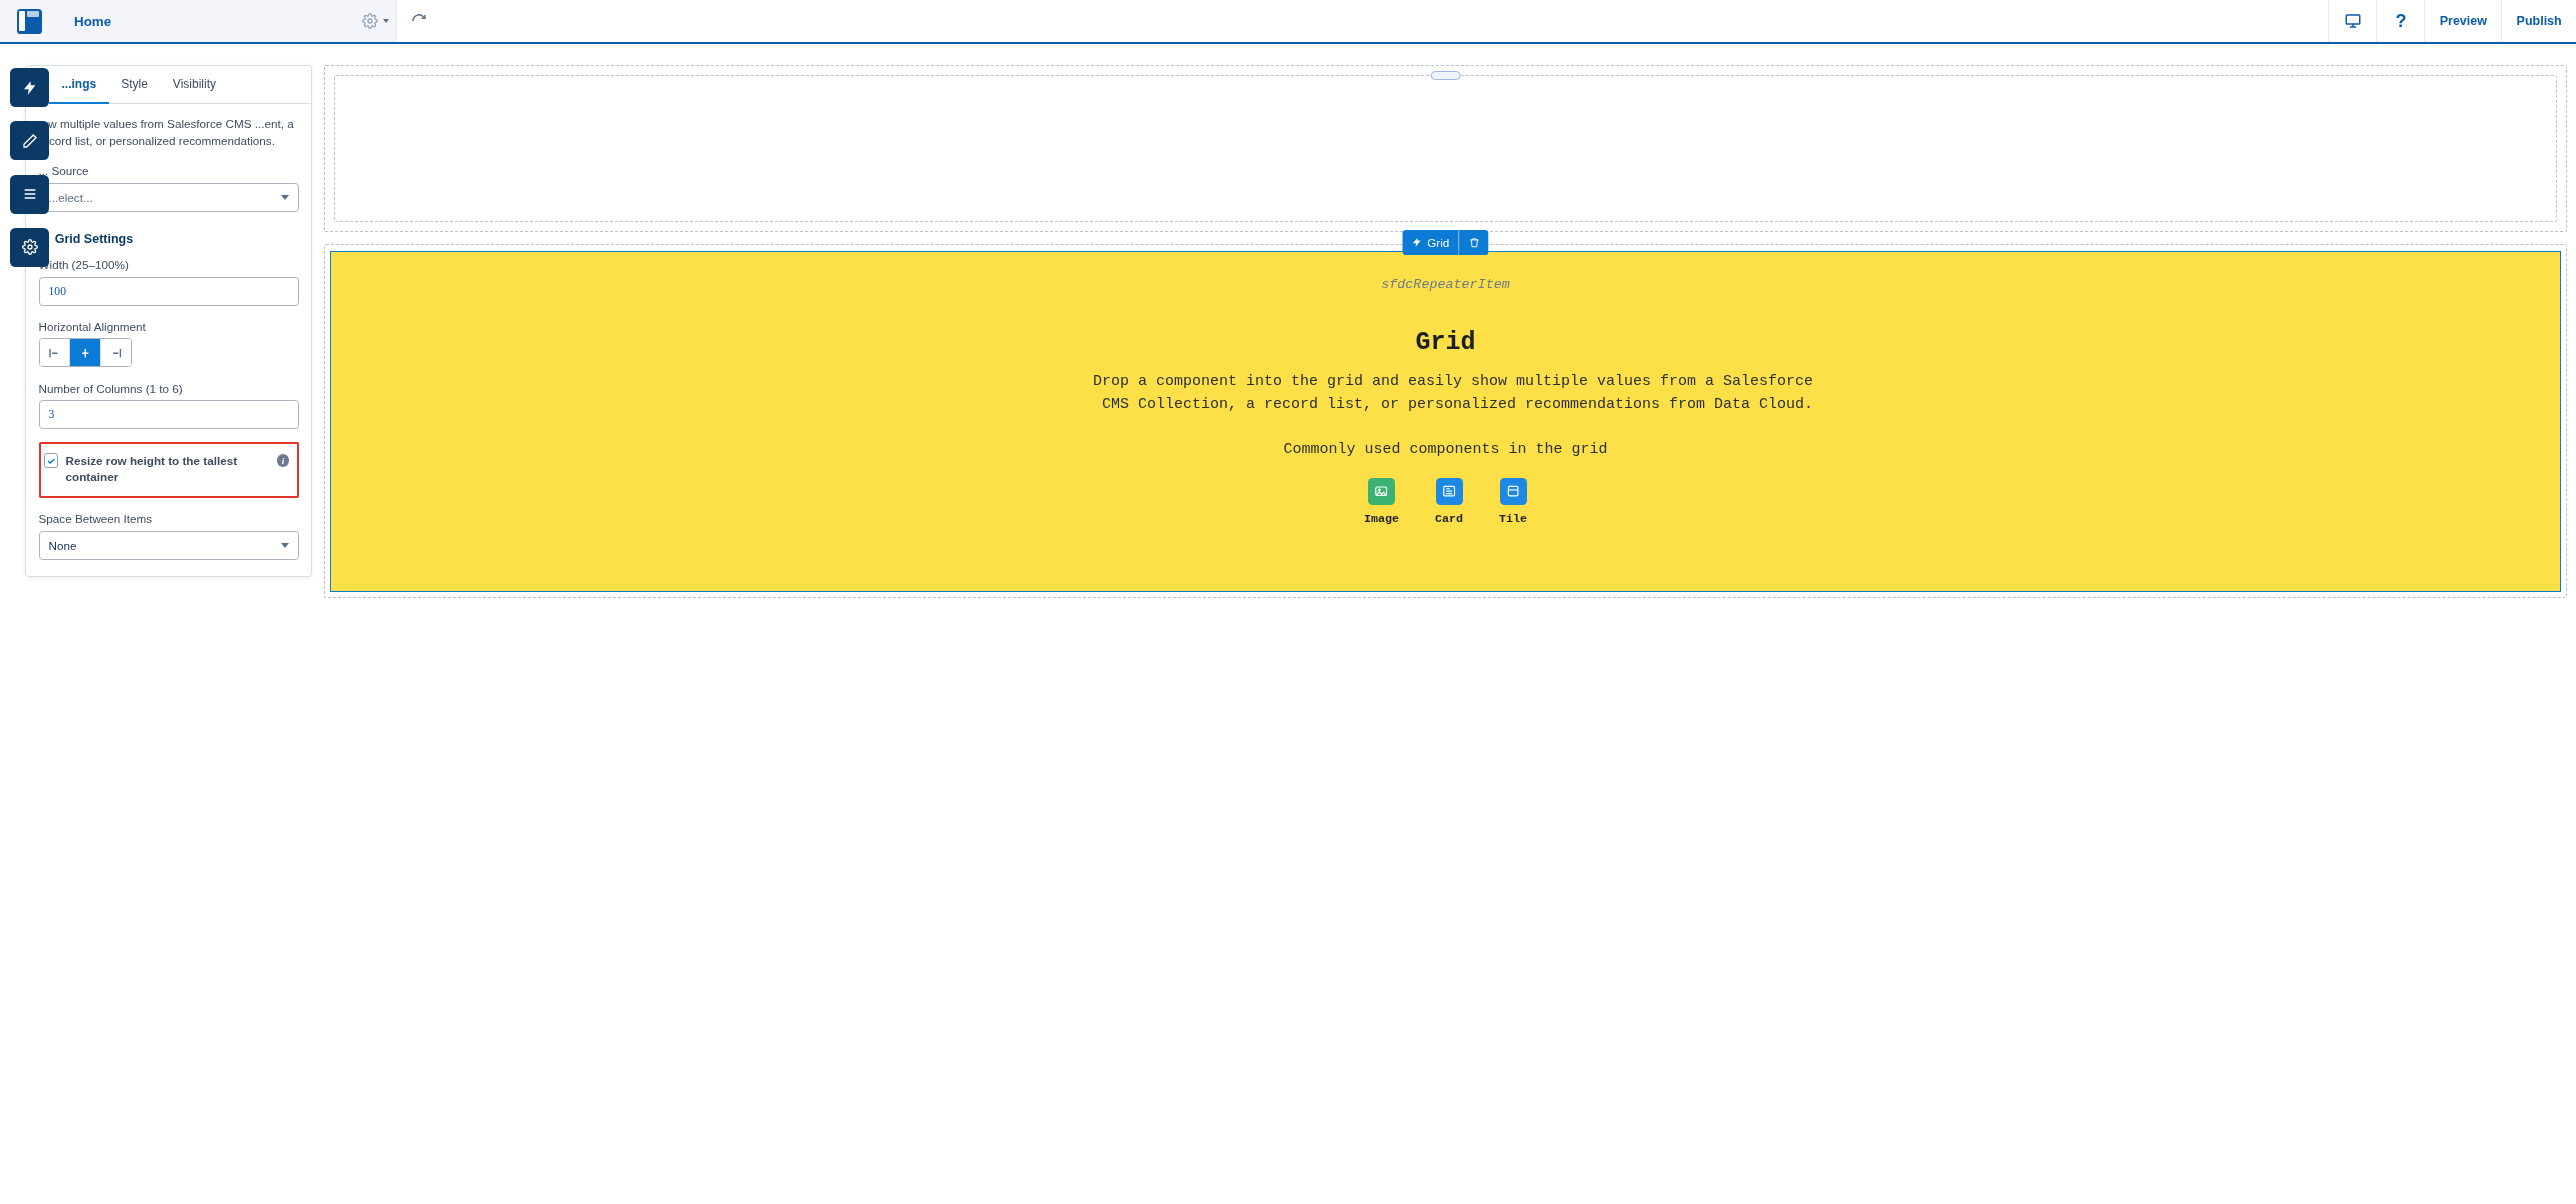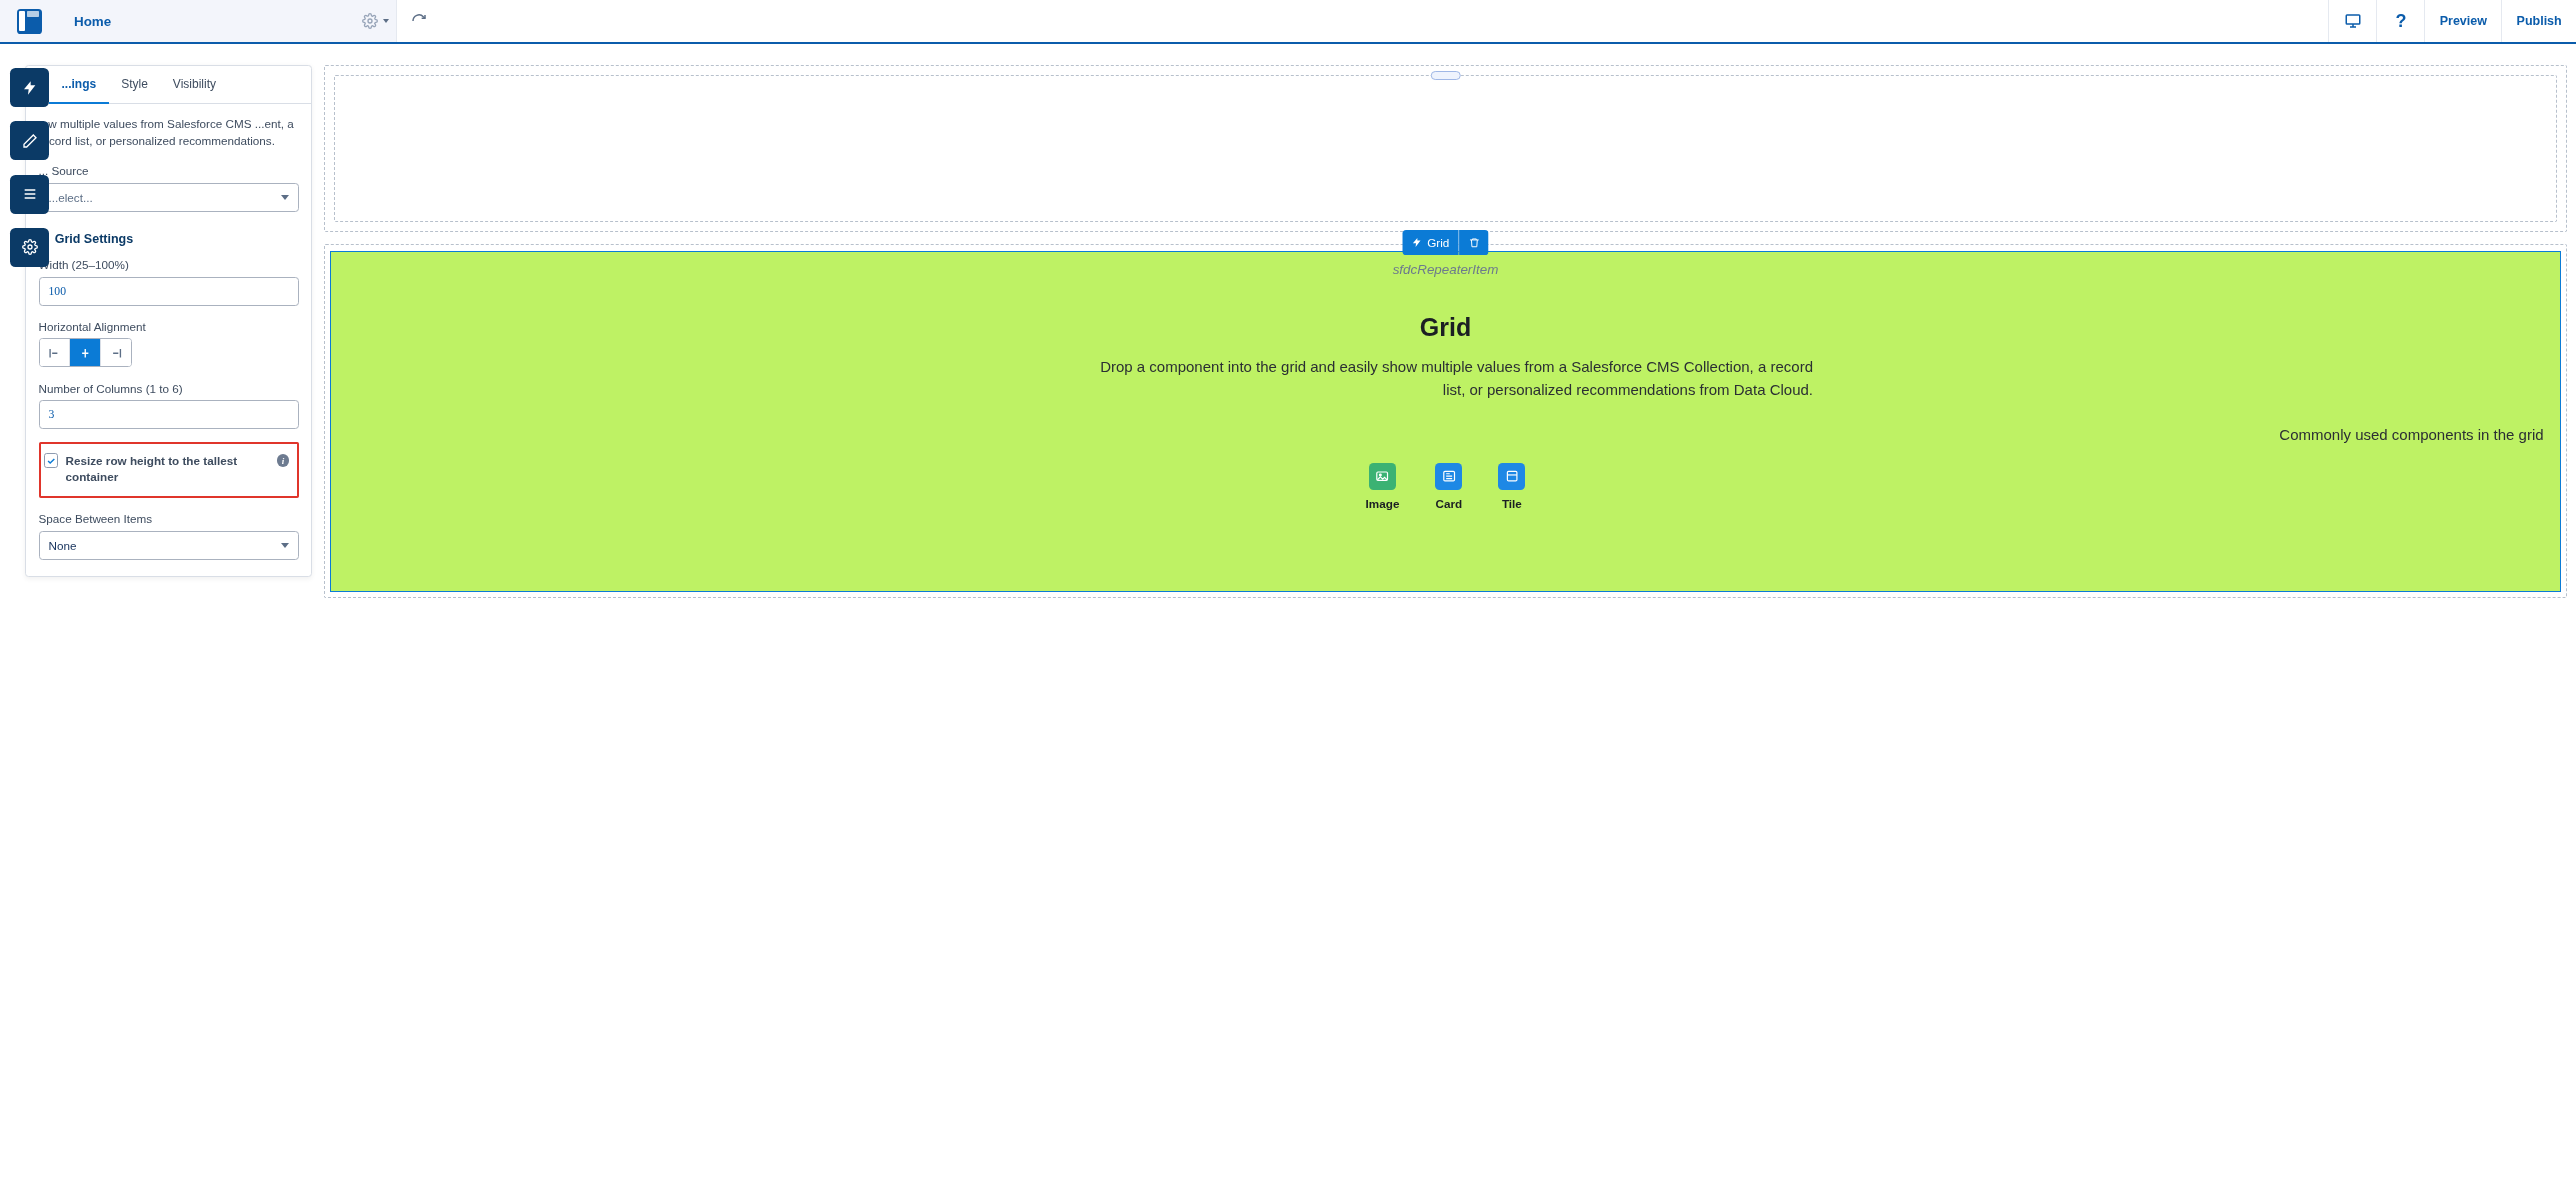--- a/index.html
+++ b/index.html
@@ -55,25 +55,25 @@
 .region-outer { padding: 5.4px; margin-bottom: 12.5px; }
 .region-slot { height: 147px; margin: 3.6px; position: relative; }
 .region-slot .pill { position: absolute; left: 50%; top: -5.4px; transform: translateX(-50%); width: 30.5px; height: 9px; border: 0.9px solid #9fb7e6; border-radius: 5.4px; background: #eef3fd; }
 
 .grid-wrap { position: relative; }
 .grid-toolbar { position: absolute; left: 50%; top: -14.3px; transform: translateX(-50%); display: flex; z-index: 5; }
 .grid-toolbar .tb-btn { height: 25px; display: flex; align-items: center; gap: 5.4px; padding: 0 9px; background: #0b7bd6; color: #fff; font-size: 11.7px; cursor: pointer; }
 .grid-toolbar .tb-btn:first-child { border-top-left-radius: 3.6px; border-bottom-left-radius: 3.6px; }
 .grid-toolbar .tb-btn:last-child { border-top-right-radius: 3.6px; border-bottom-right-radius: 3.6px; border-left: 0.9px solid rgba(255,255,255,0.35); }
 .grid-region { border: 0.9px dashed #b7c0cc; border-radius: 1.8px; padding: 5.4px; }
-.grid-selected { border: 1.8px solid #0b7bd6; background: #bef264; min-height: 341px; padding: 3px 16px 23px 16px; }
+.grid-selected { border: 1.8px solid #0b7bd6; background: #fde047; min-height: 341px; padding: 18px 16px 23px 16px; font-family: Liberation Mono, monospace; }
 .repeater-label { text-align: center; font-style: italic; color: #6c7a8d; font-size: 13.4px; padding: 7.2px 0 36px 0; }
 .grid-title { text-align: center; font-size: 25px; font-weight: 700; color: #1b1f23; margin-bottom: 12.5px; }
 .grid-desc { text-align: right; font-size: 15px; color: #2b2f33; line-height: 1.55; max-width: 735px; margin: 0 auto 25px auto; }
-.grid-subtitle { text-align: right; font-size: 15px; color: #2b2f33; margin-bottom: 20px; }
+.grid-subtitle { text-align: center; font-size: 15px; color: #2b2f33; margin-bottom: 20px; }
 .comp-row { display: flex; gap: 36px; justify-content: center; }
 .comp-item { display: flex; flex-direction: column; align-items: center; gap: 7.2px; cursor: pointer; }
 .comp-icon { width: 27px; height: 27px; border-radius: 4.5px; display: flex; align-items: center; justify-content: center; color: #fff; }
 .comp-icon.green { background: #3bb273; }
 .comp-icon.blue { background: #1e88e5; }
 .comp-label { font-size: 11.7px; font-weight: 700; color: #1b1f23; }
 
 svg { display: block; }
 </style>
 </head>

